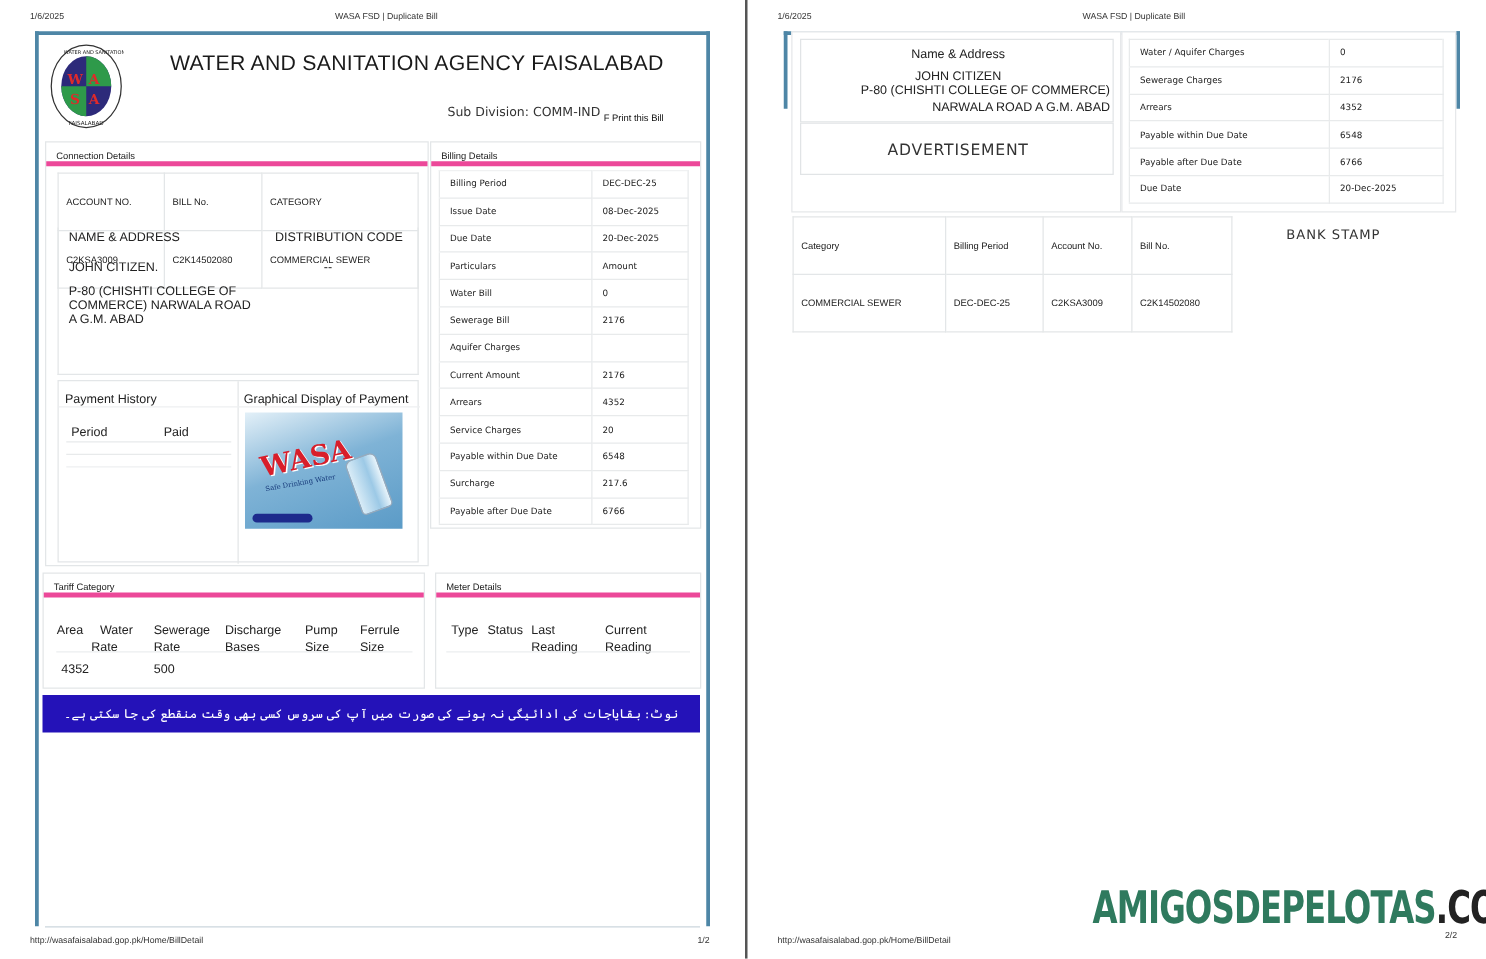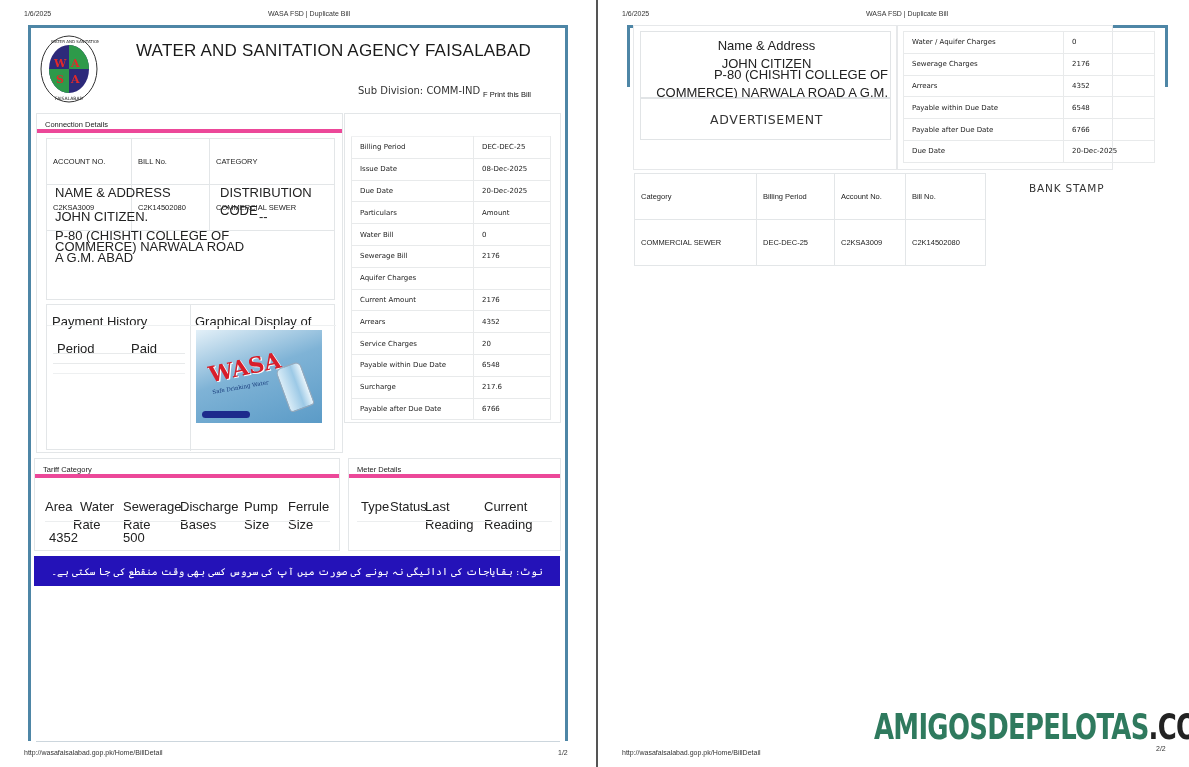--- a/index.html
+++ b/index.html
@@ -25,21 +25,21 @@
   .logo { position: absolute; left: 8px; top: 6px; width: 60px; height: 70px; }
 
   .panel { position: absolute; border: 1px solid #e3e6e8; background: #fff; }
   .panel-h { font-family: "Liberation Sans", sans-serif; font-size: 7.5px; color: #222; padding: 6px 0 0 8px; height: 19px; border-bottom: 4px solid #ec4899; }
 
   table { border-collapse: collapse; font-family: "Liberation Sans", sans-serif; font-size: 7.5px; color: #222; }
   .grid td { border: 1px solid #e3e6e8; padding: 18px 6px; height: 22px; vertical-align: middle; }
 
   .bd td { border-bottom: 1px solid #e8eaeb; border-right: 1px solid #e8eaeb; padding: 0 8px; height: 21.8px; vertical-align: middle; font-family: "DejaVu Sans", sans-serif; font-size: 7px; }
 
-  .txt { position: absolute; font-family: "Liberation Sans", sans-serif; font-size: 13px; color: #222; line-height: 1.35; }
+  .txt { position: absolute; font-family: "Liberation Sans", sans-serif; font-size: 10px; color: #222; line-height: 1.35; }
 
   .banner { position: absolute; left: 3px; top: 528px; width: 526px; height: 30px; background: #2412b8; color: #fff; font-family: "DejaVu Serif", serif; font-size: 10px; display: flex; align-items: center; justify-content: center; direction: rtl; }
   .copy { position: absolute; left: 0; width: 540px; top: 567px; text-align: center; font-family: "DejaVu Sans", sans-serif; font-size: 10.5px; letter-spacing: 1px; color: #333; }
   .copy::before, .copy::after { content: ""; display: inline-block; width: 18px; height: 1px; background: #ccc; vertical-align: middle; margin: 0 10px; }
 
   .adimg { position: absolute; left: 165px; top: 302px; width: 126px; height: 93px; background: linear-gradient(160deg, #e3f0f8 0%, #7fb3d6 45%, #5b9bc7 100%); overflow: hidden; }
   .adimg .wasa { position: absolute; left: 12px; top: 24px; font-family: "DejaVu Serif", serif; font-weight: bold; font-size: 22px; color: #d81e2a; transform: rotate(-12deg); text-shadow: 1px 1px 0 #fff; }
   .adimg .sub { position: absolute; left: 16px; top: 54px; font-size: 5.5px; font-family: "DejaVu Serif", serif; color: #173a7a; transform: rotate(-10deg); }
   .adimg .bottle { position: absolute; left: 86px; top: 34px; width: 26px; height: 46px; background: linear-gradient(90deg, #d9ecf7, #9cc9e6 60%, #eaf5fb); border-radius: 6px 6px 4px 4px; transform: rotate(-20deg); border: 1px solid #9ab; }
   .adimg .strip { position: absolute; left: 6px; top: 81px; width: 48px; height: 7px; background: #1d2a8c; border-radius: 4px; }
@@ -121,20 +121,21 @@
     </div>
 
     <div class="adimg">
       <div class="wasa">WASA</div>
       <div class="sub">Safe Drinking Water</div>
       <div class="bottle"></div>
       <div class="strip"></div>
     </div>
 
     <div class="panel" style="left:313px; top:85px; width:217px; height:310px;">
+      <div class="panel-h">Billing Details</div>
       <table class="bd" style="position:absolute; left:6px; top:22px; width:200px; border-left:1px solid #e8eaeb; border-top:1px solid #f0f1f2;">
         <tbody>
             <tr>
               <td style="width:122px;">Billing Period</td>
               <td>DEC-DEC-25</td>
             </tr>
         <tr>
               <td>Issue Date</td>
               <td>08-Dec-2025</td>
             </tr>
@@ -255,21 +256,21 @@
 <div class="p2box" style="left:633px; top:25px; width:264px; height:145px; border-color:#e6e8ea;"></div>
 <div class="p2box" style="left:640px; top:31px; width:251px; height:67px;">
   <div class="txt" style="left:0; top:5px; width:251px; text-align:center;">Name &amp; Address</div>
   <div class="txt" style="left:0; top:23px; width:251px; text-align:center;">JOHN CITIZEN</div>
   <div class="txt" style="left:4px; top:34px; width:243px; text-align:right;">P-80 (CHISHTI COLLEGE OF COMMERCE) NARWALA ROAD A G.M. ABAD</div>
 </div>
 <div class="p2box" style="left:640px; top:98px; width:251px; height:42px;">
   <div style="position:absolute; left:0; top:13px; width:251px; text-align:center; font-family:'DejaVu Sans',sans-serif; font-size:12.5px; letter-spacing:0.6px; color:#333;">ADVERTISEMENT</div>
 </div>
 
-<div class="p2box" style="left:897px; top:25px; width:216px; height:145px; border-color:#e6e8ea;">
+<div class="p2box" style="left:897px; top:25px; width:268px; height:145px; border-color:#e6e8ea;">
   <table class="bd" style="position:absolute; left:5px; top:5px; width:252px; border-left:1px solid #e8eaeb; border-top:1px solid #e8eaeb;">
     <tbody>
         <tr>
           <td style="width:160px;">Water / Aquifer Charges</td>
           <td>0</td>
         </tr>
     <tr>
           <td>Sewerage Charges</td>
           <td>2176</td>
         </tr>

